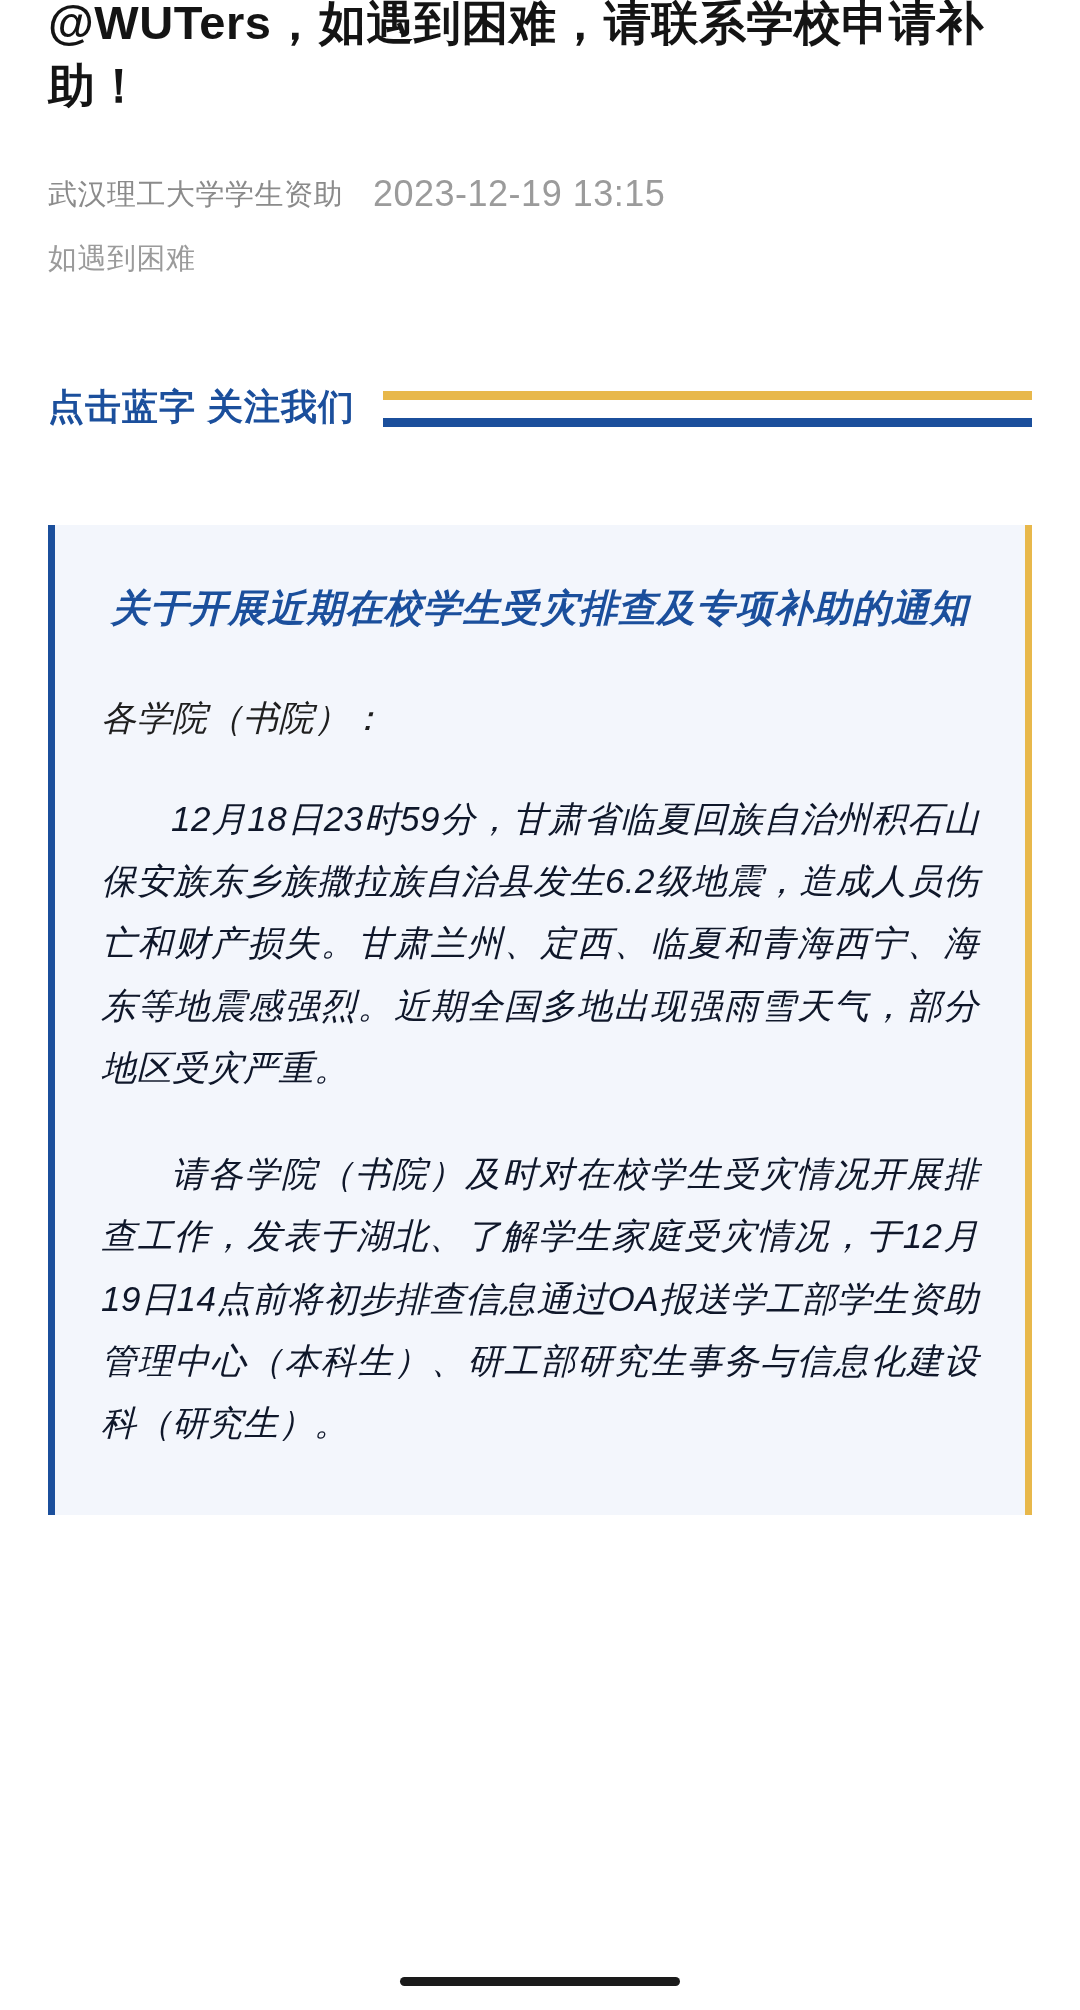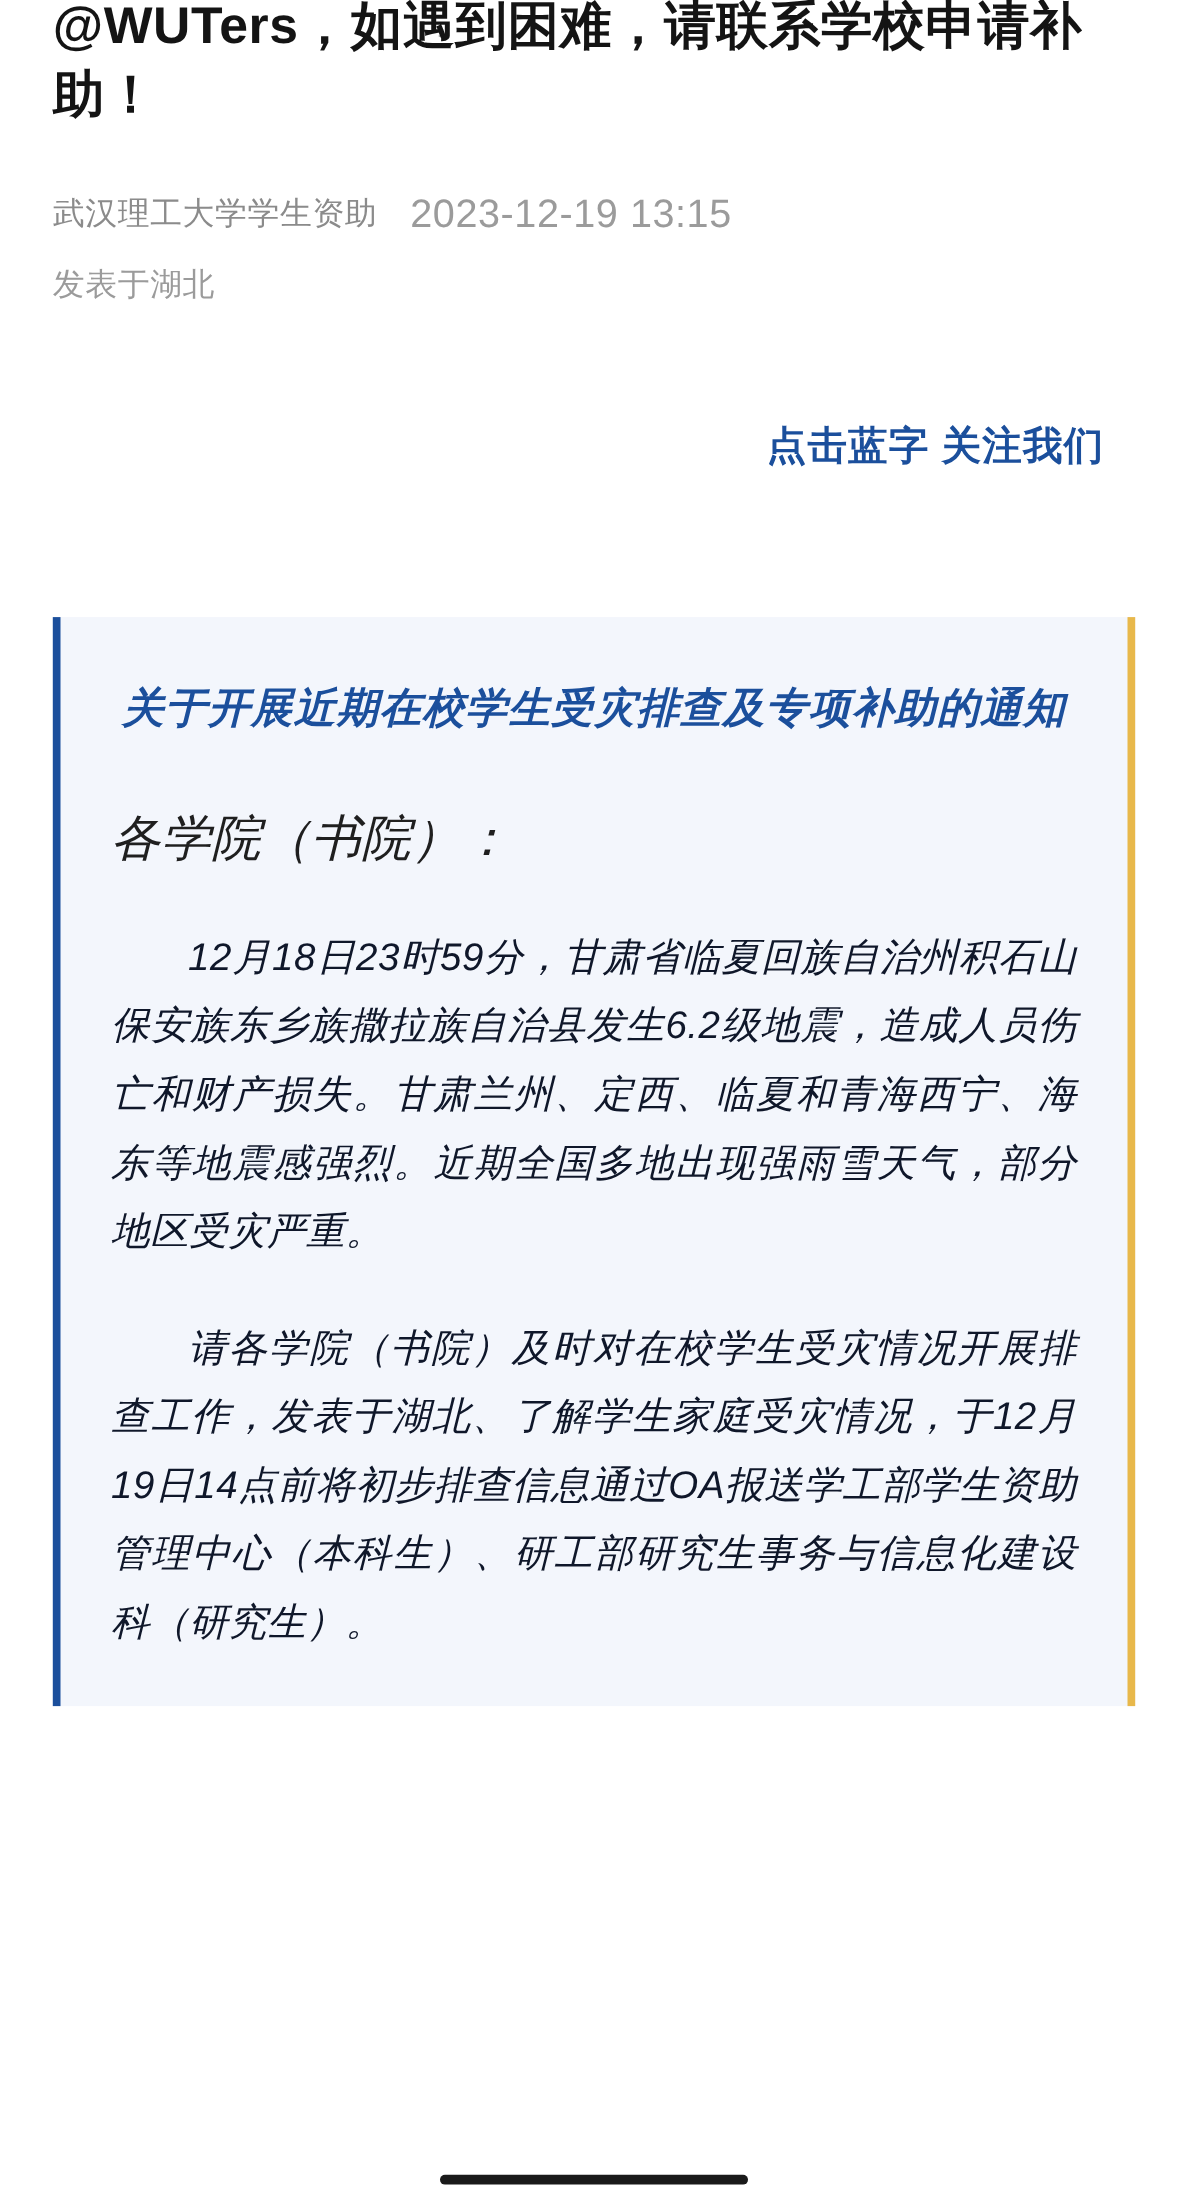--- a/index.html
+++ b/index.html
@@ -55,22 +55,21 @@
     margin-top: 24px;
     font-size: 29px;
     color: #9b9b9b;
     letter-spacing: 0.5px;
   }
 
   
   .follow-block {
     margin-top: 108px;
     display: flex;
-    align-items: flex-end;
-    flex-direction: column;
+    align-items: center;
   }
   .follow-text {
     font-size: 36px;
     font-weight: bold;
     color: #1b4f9c;
     white-space: nowrap;
     letter-spacing: 1px;
     line-height: 1;
     padding-right: 28px;
   }
@@ -107,21 +106,21 @@
   .notice-title {
     font-size: 38px;
     font-weight: bold;
     color: #1b4f9c;
     text-align: center;
     line-height: 1.65;
     letter-spacing: 1px;
     margin: 0 0 50px 0;
   }
   .notice-salutation {
-    font-size: 45px;
+    font-size: 35px;
     color: #1f1f1f;
     line-height: 1.6;
     margin: 16px 0 42px 0;
     letter-spacing: 0.5px;
   }
   .notice-para {
     font-size: 35px;
     color: #0f172a;
     line-height: 1.78;
     margin: 0 0 44px 0;
@@ -147,21 +146,21 @@
 
 <div class="page">
 
   <h1 class="article-title">@WUTers，如遇到困难，请联系学校申请补助！</h1>
 
   <div class="meta-row">
     <span class="meta-account">武汉理工大学学生资助</span>
     <span class="meta-date">2023-12-19 13:15</span>
   </div>
 
-  <div class="meta-location">发表于湖北</div>
+  <div class="meta-location">如遇到困难</div>
 
   <div class="follow-block">
     <span class="follow-text">点击蓝字 关注我们</span>
     <span class="follow-bars">
       <span class="bar-gold"></span>
       <span class="bar-blue"></span>
     </span>
   </div>
 
   <div class="notice-card">

